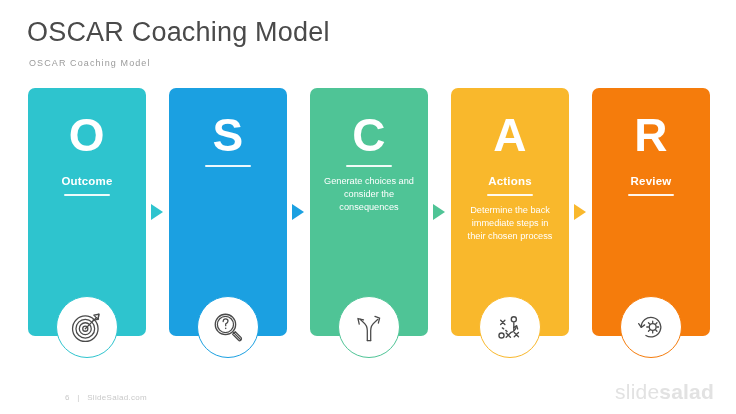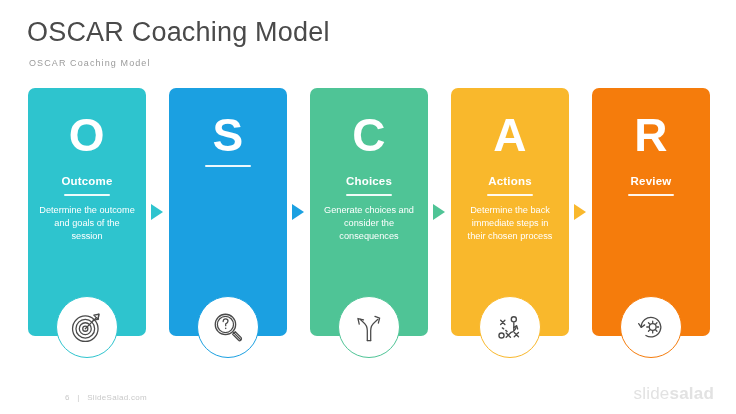--- a/index.html
+++ b/index.html
@@ -156,21 +156,21 @@
     color: #c9c9c9;
     letter-spacing: 0.3px;
     white-space: nowrap;
     margin-left: 47px;
   }
   .footer-left .sep { margin: 0 5px; }
   .footer-logo {
     position: absolute;
     right: 22px;
     bottom: 10px;
-    font-size: 17px;
+    font-size: 21px;
     color: #e2e2e2;
     letter-spacing: 0.2px;
     font-weight: 400;
   }
   .footer-logo .bold { font-weight: 700; color: #e2e2e2; }
 </style>
 </head>
 <body>
 
 <div class="slide">
@@ -180,21 +180,20 @@
     <div class="page-subtitle">OSCAR  Coaching  Model</div>
   </div>
 
   <div class="cards">
 
     <div class="card-wrap">
       <div class="card" style="background: rgb(46, 196, 206);">
         <div class="card-letter">O</div>
         <div class="card-heading">Outcome</div>
         <div class="card-rule"></div>
-        <div class="card-desc">Determine the outcome and goals of the session</div>
       </div>
       <div class="icon-bubble" style="border-color: rgb(46, 196, 206);">
         <span>
           <svg viewBox="0 0 40 40" fill="none" stroke="#4a4a4a" stroke-width="1.5" stroke-linecap="round" stroke-linejoin="round">
             <circle cx="18" cy="22" r="15"></circle>
             <circle cx="18" cy="22" r="11"></circle>
             <circle cx="18" cy="22" r="7"></circle>
             <circle cx="18" cy="22" r="3"></circle>
             <path d="M18 22 L31 9"></path>
             <path d="M28 6 L34 5 L33 11 Z" fill="none"></path>
@@ -227,21 +226,20 @@
       </div>
     </div>
 
     <div class="arrow">
       <i style="border-left-color:#1BA0E1"></i>
     </div>
 
     <div class="card-wrap">
       <div class="card" style="background: rgb(79, 196, 150);">
         <div class="card-letter">C</div>
-        <div class="card-heading">Choices</div>
         <div class="card-rule"></div>
         <div class="card-desc">Generate choices and consider the consequences</div>
       </div>
       <div class="icon-bubble" style="border-color: rgb(79, 196, 150);">
         <span>
           <svg viewBox="0 0 40 40" fill="none" stroke="#4a4a4a" stroke-width="1.5" stroke-linecap="round" stroke-linejoin="round">
             <path d="M18 36 L18 24 Q18 18 13 14 L9.5 11"></path>
             <path d="M22 36 L22 24 Q22 18 27 14 L30.5 11"></path>
             <path d="M18 36 L22 36"></path>
             <path d="M13.5 11.5 L7 10 L8.5 16.5"></path>

